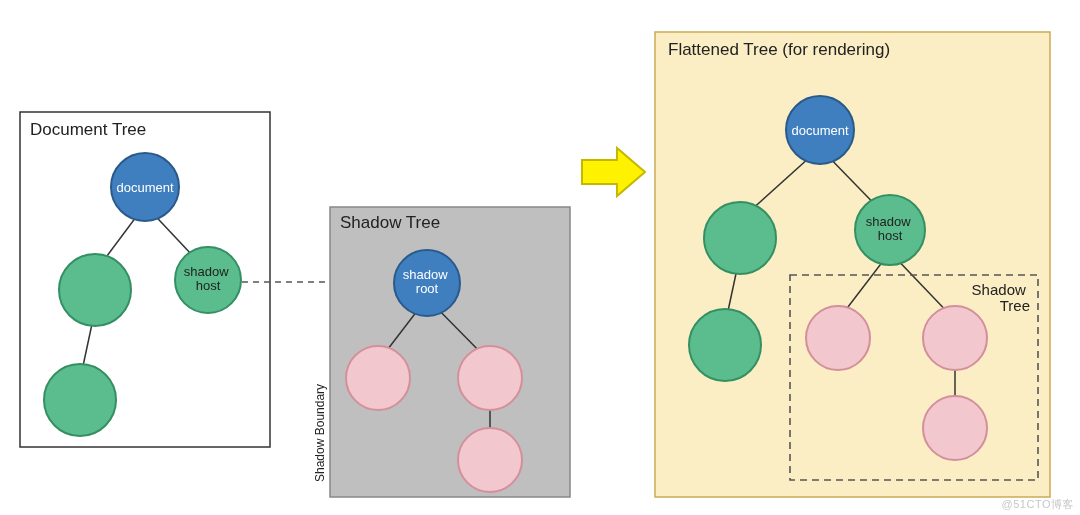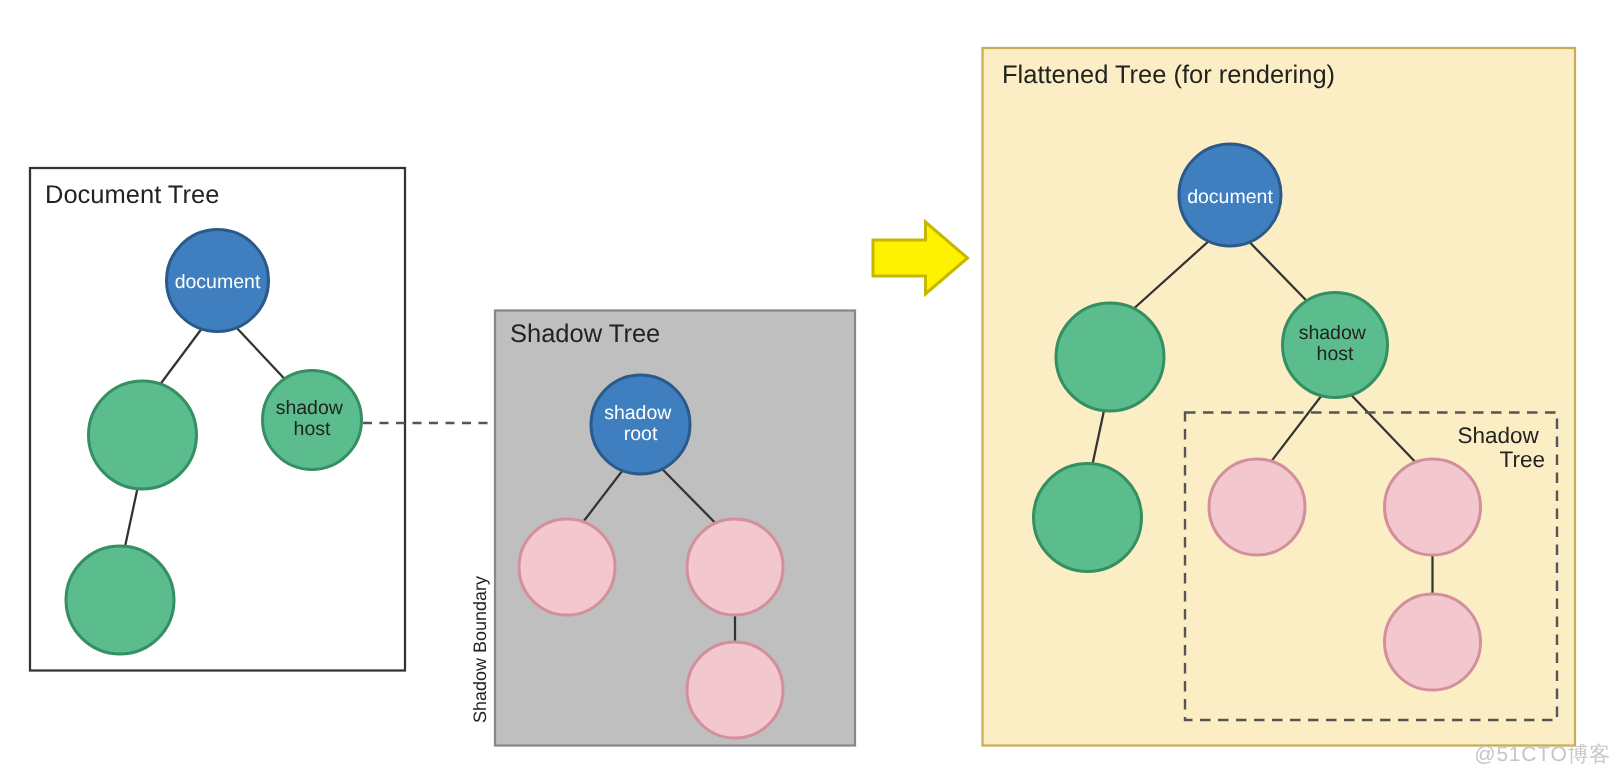--- a/index.html
+++ b/index.html
@@ -13,21 +13,21 @@
   }
   svg { display: block; }
   .panel-label {
     font-size: 17px;
     fill: #222;
   }
   .watermark {
     position: absolute;
     right: 6px;
     bottom: 3px;
-    font-size: 14px;
+    font-size: 11px;
     color: #c7c7c7;
     letter-spacing: .5px;
   }
 </style>
 </head>
 <body>
 
 <svg width="1080" height="515" viewBox="0 0 1080 515">
 
   <defs>

